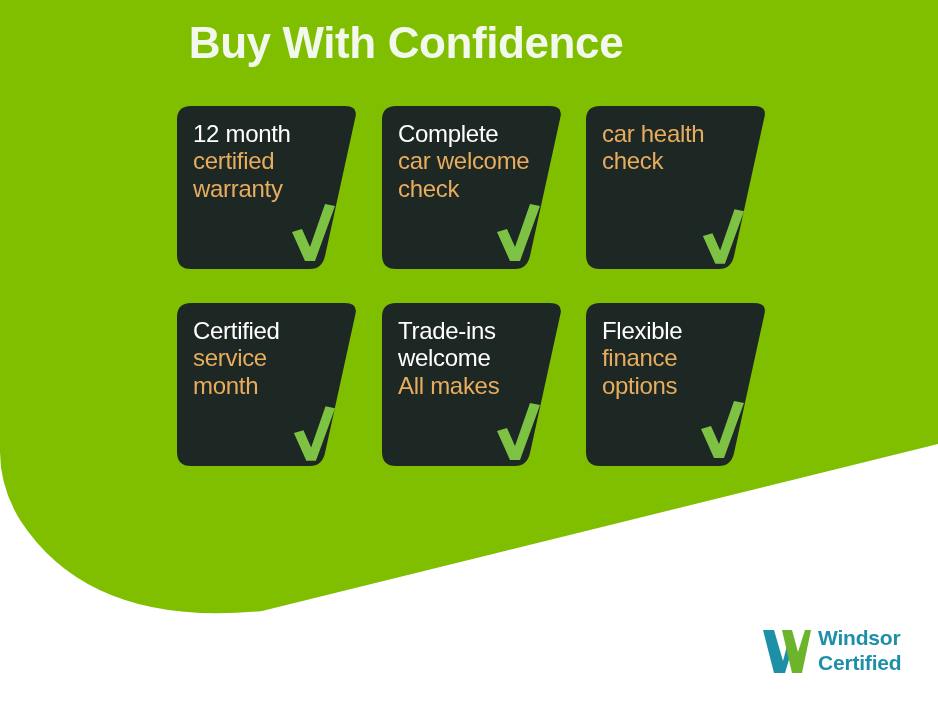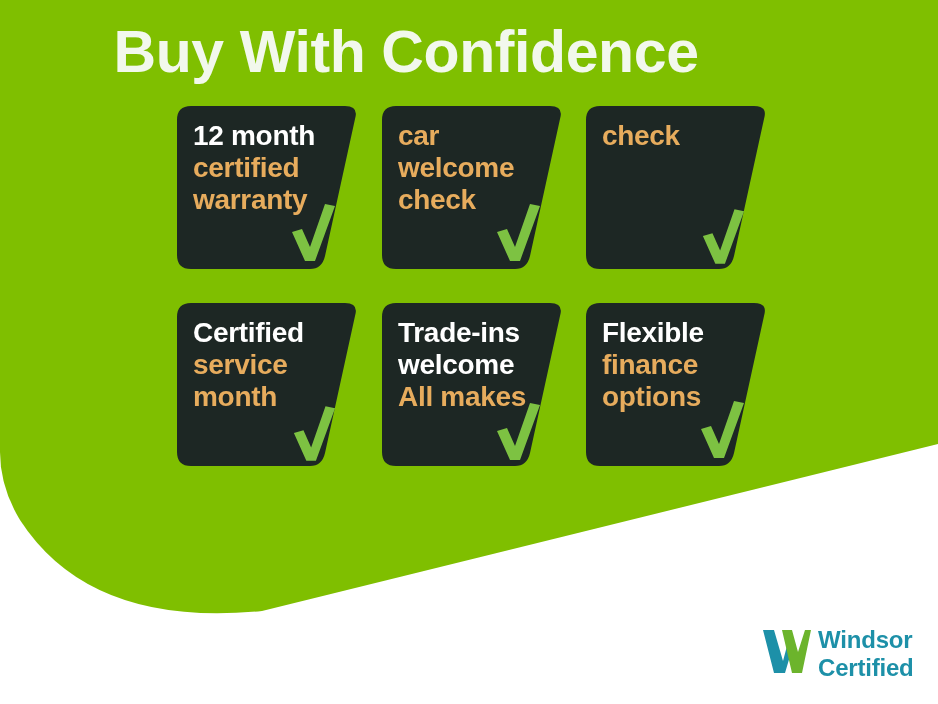--- a/index.html
+++ b/index.html
@@ -28,21 +28,21 @@
   }
 
   
   #page-title {
     position: absolute;
     left: 0;
     top: 18px;
     width: 812px;
     text-align: center;
     color: #f2f8ec;
-    font-size: 59px;
+    font-size: 44px;
     font-weight: bold;
     letter-spacing: -0.4px;
   }
 
   
   .card {
     position: absolute;
     width: 182px;
     height: 163px;
   }
@@ -52,22 +52,22 @@
     top: 0;
     width: 182px;
     height: 163px;
   }
   .card-text {
     position: absolute;
     left: 16px;
     top: 14px;
     width: 150px;
     line-height: 1.14;
-    font-size: 28px;
-    font-weight: bold;
+    font-size: 24px;
+    font-weight: normal;
     letter-spacing: -0.3px;
   }
   .line-white { color: #ffffff; display: block; }
   .line-gold  { color: #e7ac5d; display: block; }
 
   .tick {
     position: absolute;
   }
 
   
@@ -88,21 +88,21 @@
   #brand-mark {
     position: absolute;
     left: 0;
     top: 2px;
   }
   #brand-wordmark {
     position: absolute;
     left: 56px;
     top: 0px;
     color: #1d90a8;
-    font-size: 24px;
+    font-size: 21px;
     font-weight: bold;
     line-height: 1.18;
     letter-spacing: -0.2px;
   }
   #brand-wordmark span { display: block; }
 </style>
 </head>
 <body>
 
 <div id="stage">
@@ -125,33 +125,35 @@
     <svg class="tick" style="left:112px; top:98px;" width="48" height="58" viewBox="0 0 48 58" aria-hidden="true">
       <path d="M 3,28 L 13,25 L 21,43 L 36,0 L 46,2 L 26,57 L 16,57 Z" fill="#7dc242"></path>
     </svg>
   </div>
 
   <div class="card col-2 row-1">
     <svg class="card-shape" viewBox="0 0 182 163" preserveAspectRatio="none" aria-hidden="true">
       <path d="M 14,0 L 168,0 Q 182,0 178,13 L 148,150 Q 145,163 133,163 L 14,163 Q 0,163 0,149 L 0,14 Q 0,0 14,0 Z" fill="#1d2724"></path>
     </svg>
     <div class="card-text">
+      <span class="line-white">Complete</span>
       <span class="line-gold">car welcome</span>
       <span class="line-gold">check</span>
     </div>
     <svg class="tick" style="left:112px; top:98px;" width="48" height="58" viewBox="0 0 48 58" aria-hidden="true">
       <path d="M 3,28 L 13,25 L 21,43 L 36,0 L 46,2 L 26,57 L 16,57 Z" fill="#7dc242"></path>
     </svg>
   </div>
 
   <div class="card col-3 row-1">
     <svg class="card-shape" viewBox="0 0 182 163" preserveAspectRatio="none" aria-hidden="true">
       <path d="M 14,0 L 168,0 Q 182,0 178,13 L 148,150 Q 145,163 133,163 L 14,163 Q 0,163 0,149 L 0,14 Q 0,0 14,0 Z" fill="#1d2724"></path>
     </svg>
     <div class="card-text">
+      <span class="line-gold">car health</span>
       <span class="line-gold">check</span>
     </div>
     <svg class="tick" style="left:114px; top:103px;" width="46" height="56" viewBox="0 0 48 58" aria-hidden="true">
       <path d="M 3,28 L 13,25 L 21,43 L 36,0 L 46,2 L 26,57 L 16,57 Z" fill="#7dc242"></path>
     </svg>
   </div>
 
   <div class="card col-1 row-2">
     <svg class="card-shape" viewBox="0 0 182 163" preserveAspectRatio="none" aria-hidden="true">
       <path d="M 14,0 L 168,0 Q 182,0 178,13 L 148,150 Q 145,163 133,163 L 14,163 Q 0,163 0,149 L 0,14 Q 0,0 14,0 Z" fill="#1d2724"></path>

